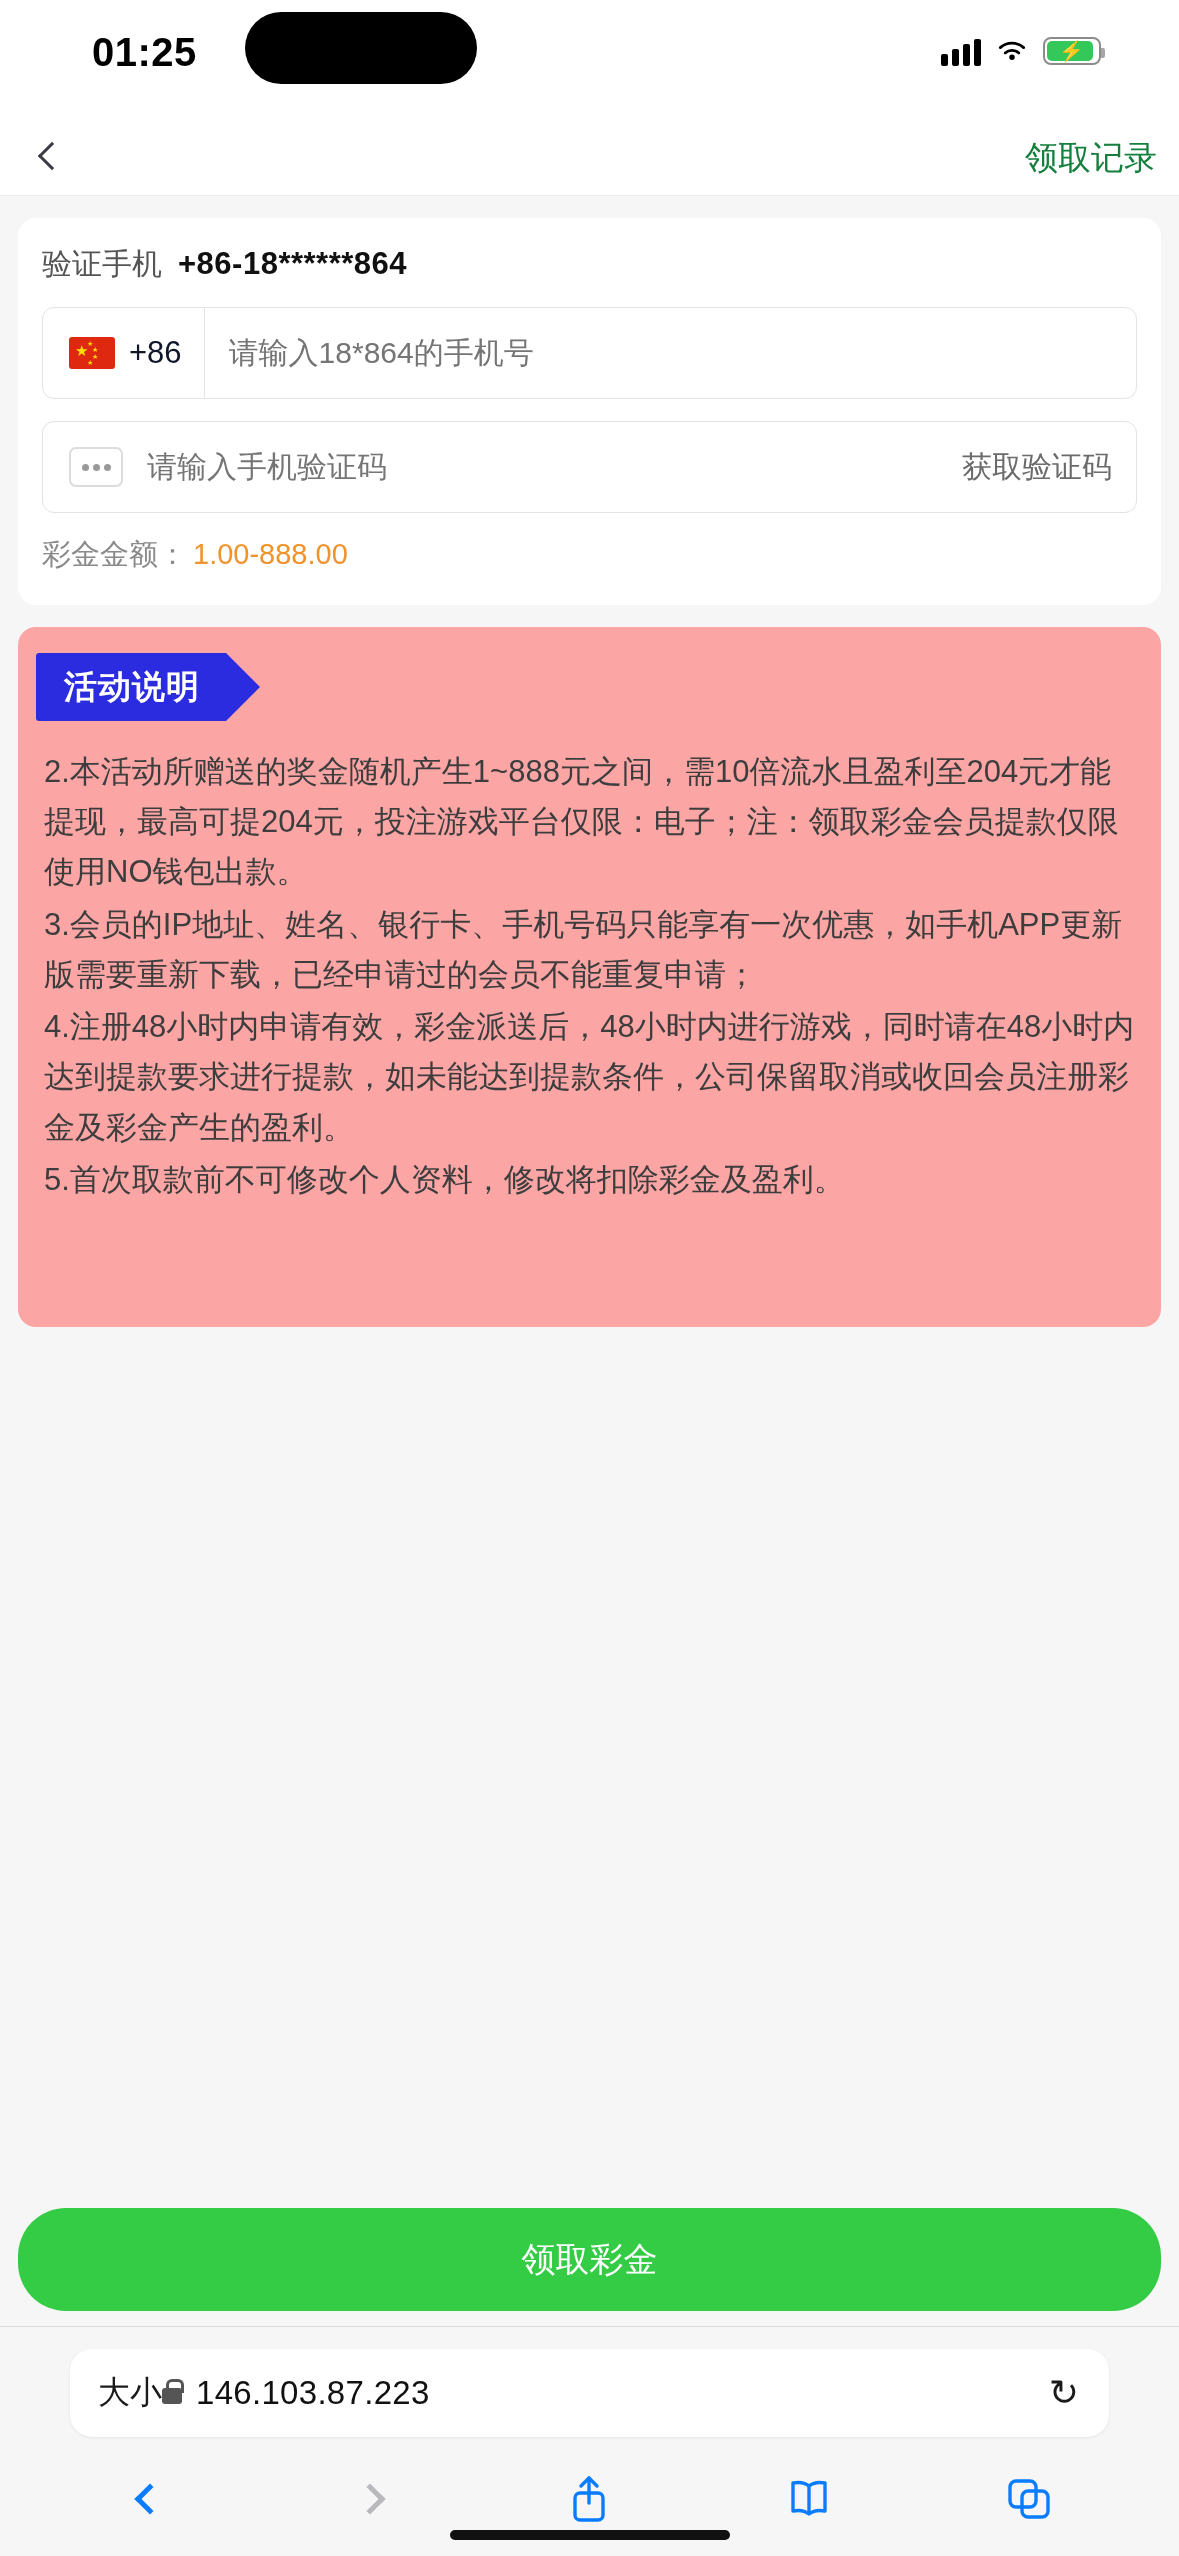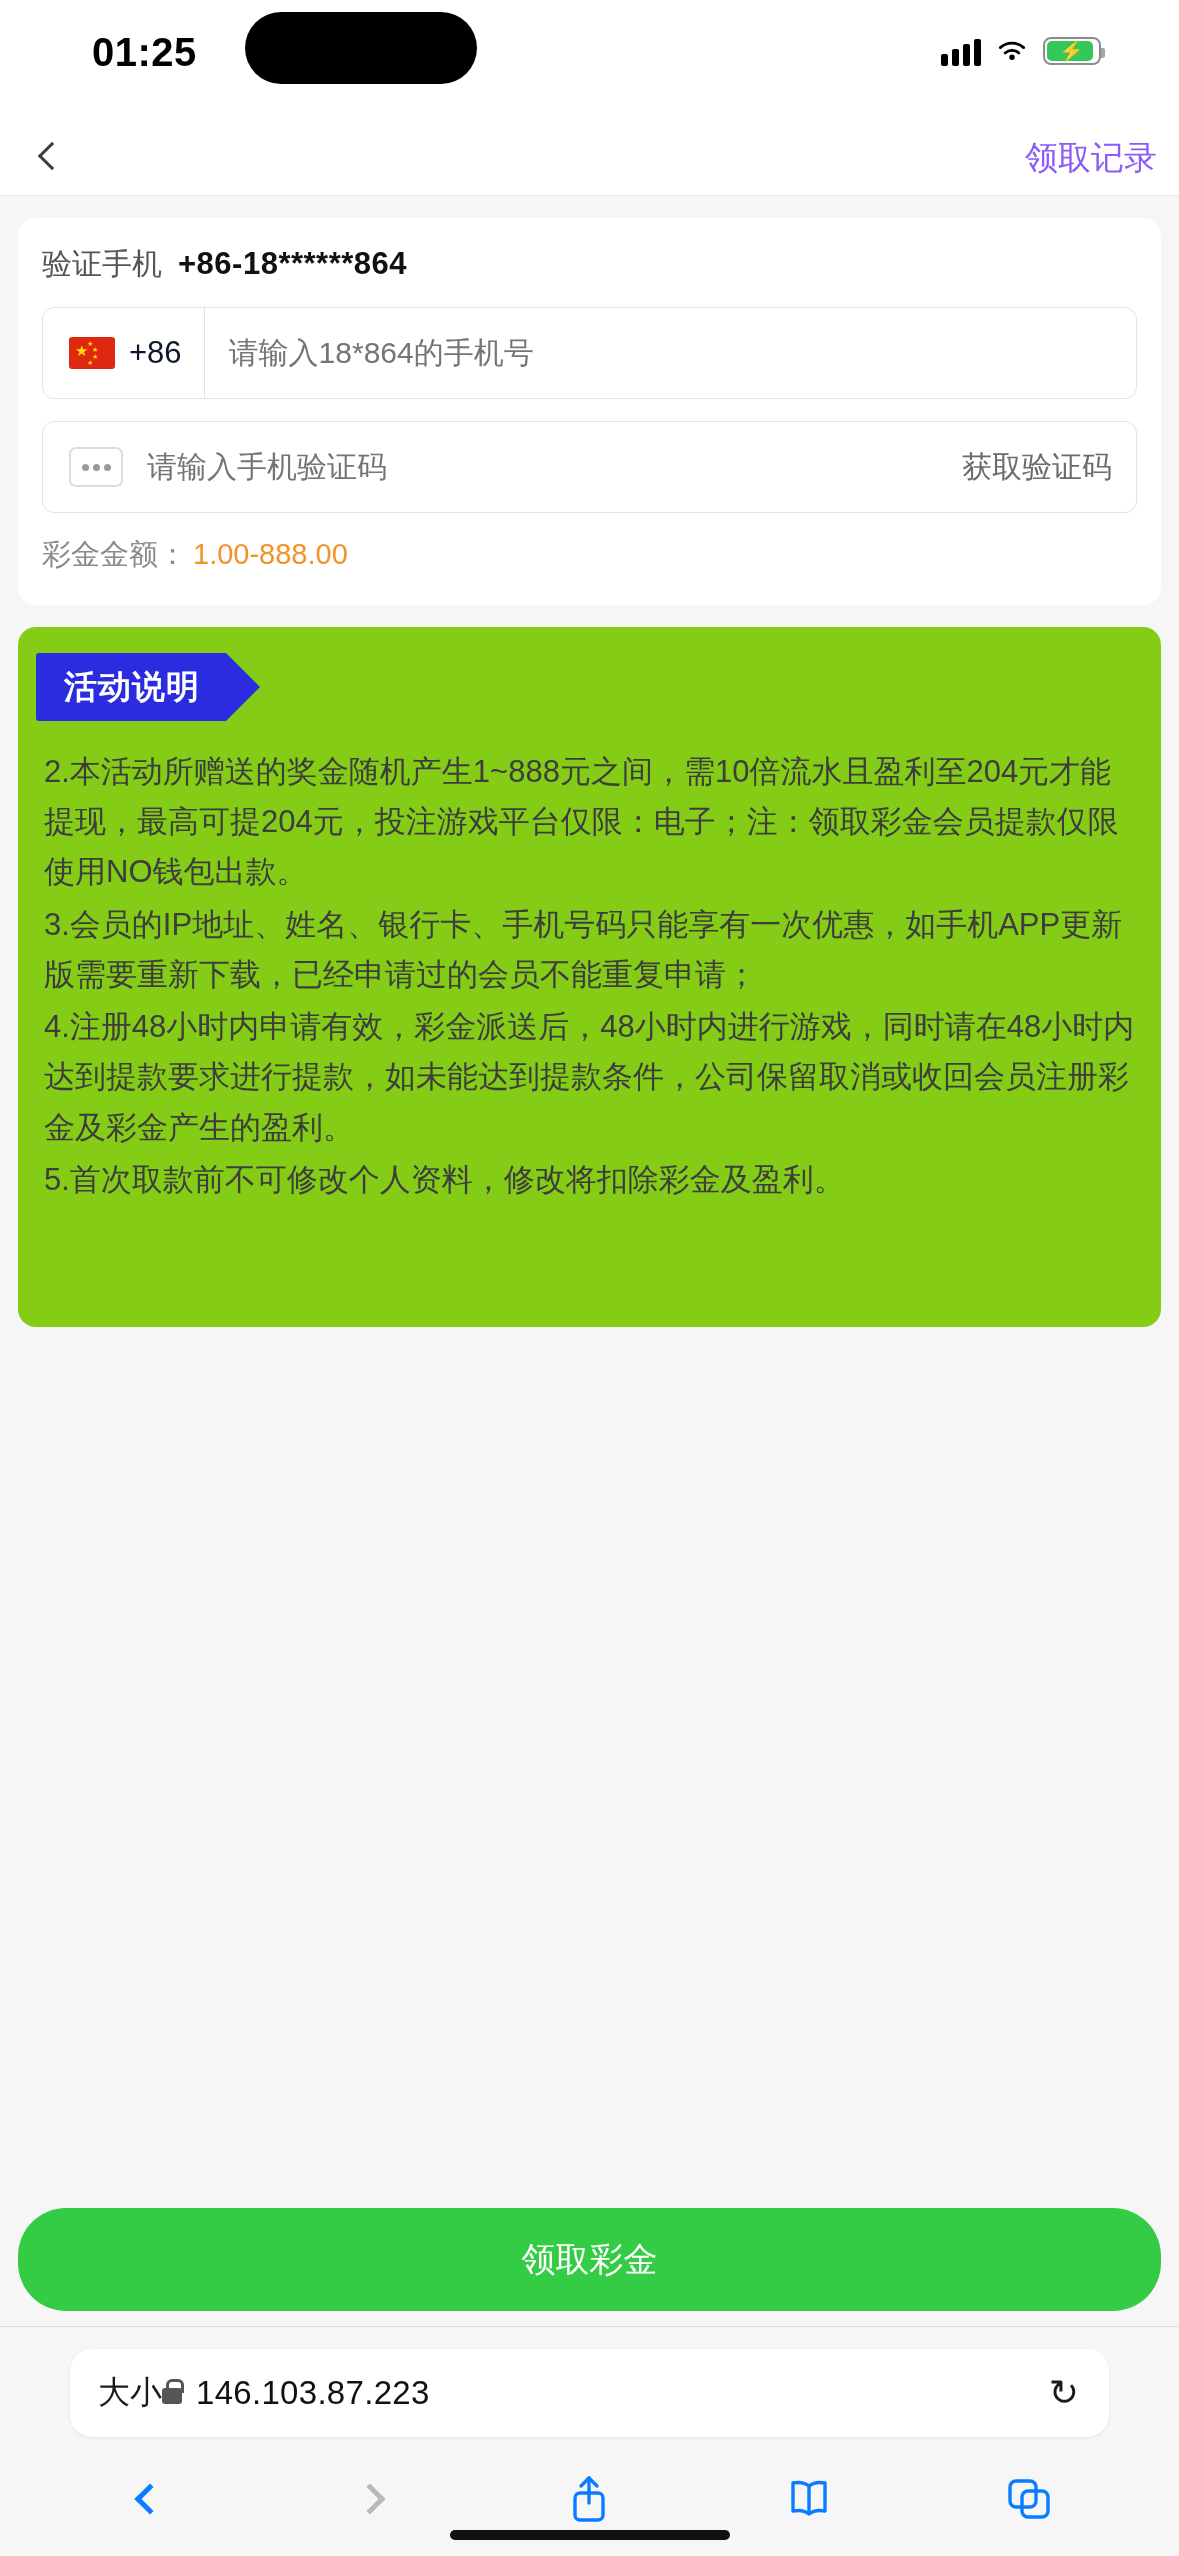--- a/index.html
+++ b/index.html
@@ -121,21 +121,21 @@
     text-align: center;
     font-size: 35px;
     color: #1a1a1a;
     line-height: 1.25;
     letter-spacing: 0px;
   }
   .nav-right {
     position: absolute;
     right: 22px; top: 18px;
     font-size: 33px;
-    color: #8b5cf6;
+    color: #15803d;
   }
 
   
   .page {
     position: absolute;
     top: 196px;
     left: 0;
     right: 0;
     bottom: 0;
     background: #f6f6f6;
@@ -230,21 +230,21 @@
     align-items: baseline;
     gap: 6px;
     margin-top: 6px;
   }
   .amount-label { font-size: 29px; color: #8a8a8a; }
   .amount-value { font-size: 29px; color: #f0932b; }
 
   
   .rules-card {
     margin: 22px 18px 0 18px;
-    background: #84cc16;
+    background: #fca5a5;
     border-radius: 18px;
     padding: 0 0 10px 0;
     position: relative;
     min-height: 700px;
   }
   .ribbon {
     position: relative;
     display: inline-block;
     margin-left: 18px;
     margin-top: 26px;

